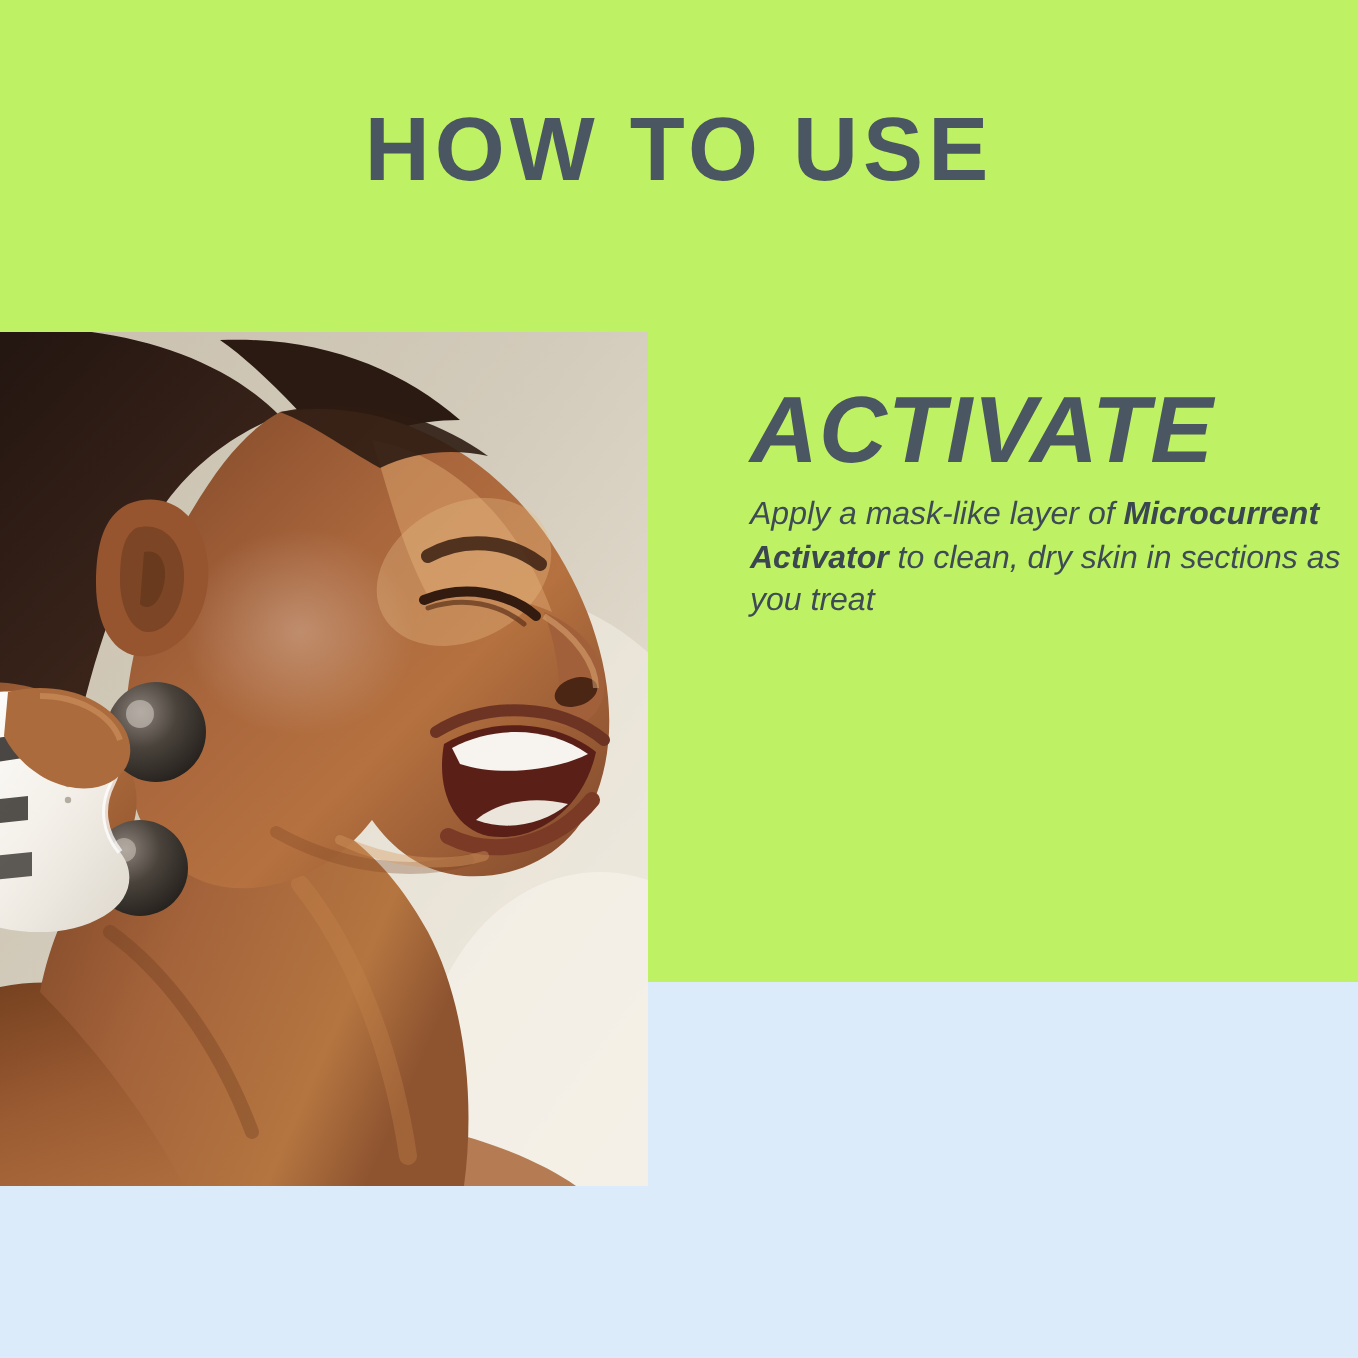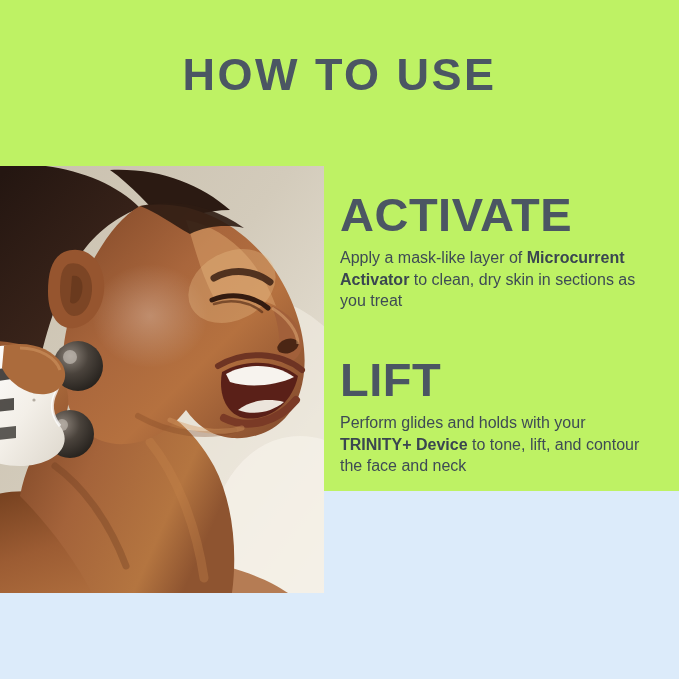--- a/index.html
+++ b/index.html
@@ -53,23 +53,24 @@
   }
   .photo-svg {
     display: block;
     width: 100%;
     height: 100%;
   }
 
   
   .text-column {
     position: absolute;
-    left: 340px;
+    left: 375px;
     top: 190px;
     width: 300px;
+    font-style: italic;
   }
   .step-block {
     margin-bottom: 26px;
   }
   .step-block:last-child {
     margin-bottom: 0;
   }
   .step-heading {
     font-size: 47px;
     font-weight: 700;
@@ -264,21 +265,15 @@
 
     <div class="step-block">
       <div class="step-heading">ACTIVATE</div>
       <p class="step-body">
         <span>Apply a mask-like layer of </span><b>Microcurrent Activator</b><span> to clean, dry skin in sections as you treat</span>
       </p>
     </div>
 
     <div class="spacer-lift"></div>
 
-    <div class="step-block">
-      <div class="step-heading">LIFT</div>
-      <p class="step-body">
-        <span>Perform glides and holds with your </span><b>TRINITY+ Device</b><span> to tone, lift, and contour the face and neck</span>
-      </p>
-    </div>
 
   </div>
 </div>
 
 </body></html>

